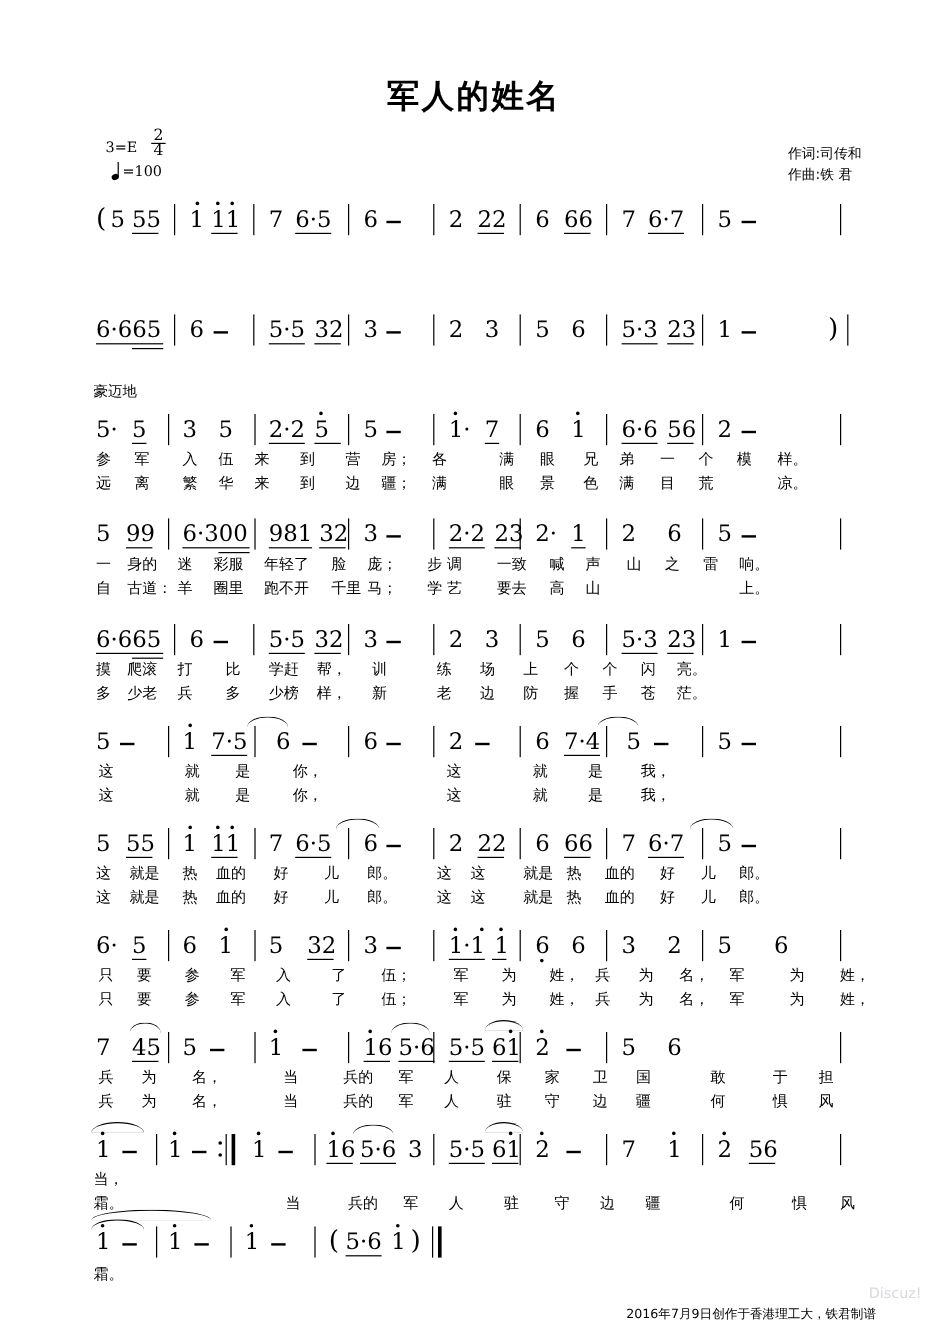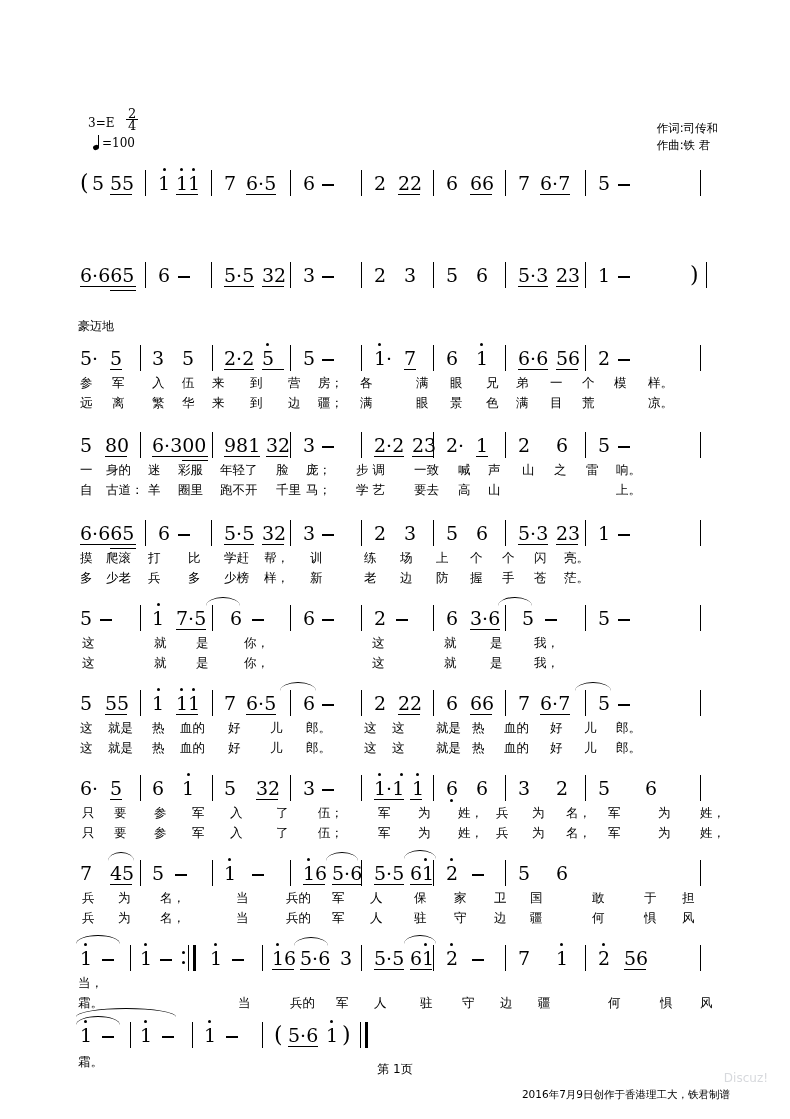--- a/index.html
+++ b/index.html
@@ -191,20 +191,21 @@
     width: 3.2px; height: 3.2px;
     border-radius: 50%;
     background: #000;
   }
 </style>
 </head>
 <body>
 
 <div id="sheet">
 
+  <div class="title">军人的姓名</div>
 
   <div class="meta-key">3=E</div>
 
   <div class="meta-time">
     <span class="num">2</span>
     <span class="den">4</span>
   </div>
 
   <div class="meta-tempo">
     <span class="tempo-note"><span class="head"></span><span class="stem"></span></span><span>=100</span>
@@ -339,21 +340,21 @@
     <div class="lyric" style="left:80px; top:30px; letter-spacing:0;">
       <span style="display:inline-block;width:32px">参</span><span style="display:inline-block;width:40px">军</span><span style="display:inline-block;width:30px">入</span><span style="display:inline-block;width:30px">伍</span><span style="display:inline-block;width:38px">来</span><span style="display:inline-block;width:38px">到</span><span style="display:inline-block;width:30px">营</span><span style="display:inline-block;width:42px">房；</span><span style="display:inline-block;width:56px">各</span><span style="display:inline-block;width:34px">满</span><span style="display:inline-block;width:36px">眼</span><span style="display:inline-block;width:30px">兄</span><span style="display:inline-block;width:34px">弟</span><span style="display:inline-block;width:32px">一</span><span style="display:inline-block;width:32px">个</span><span style="display:inline-block;width:34px">模</span><span style="display:inline-block;width:34px">样。</span>
     </div>
     <div class="lyric" style="left:80px; top:50px;">
       <span style="display:inline-block;width:32px">远</span><span style="display:inline-block;width:40px">离</span><span style="display:inline-block;width:30px">繁</span><span style="display:inline-block;width:30px">华</span><span style="display:inline-block;width:38px">来</span><span style="display:inline-block;width:38px">到</span><span style="display:inline-block;width:30px">边</span><span style="display:inline-block;width:42px">疆；</span><span style="display:inline-block;width:56px">满</span><span style="display:inline-block;width:34px">眼</span><span style="display:inline-block;width:36px">景</span><span style="display:inline-block;width:30px">色</span><span style="display:inline-block;width:34px">满</span><span style="display:inline-block;width:32px">目</span><span style="display:inline-block;width:32px">荒</span><span style="display:inline-block;width:34px"></span><span style="display:inline-block;width:34px">凉。</span>
     </div>
   </div>
 
   <div class="system" style="top:432px">
     <div class="tok num" style="left:80px; top:2px;">5</div>
-    <div class="tok num" style="left:105px; top:2px;">80</div>
+    <div class="tok num" style="left:105px; top:2px;">99</div>
     <div class="underline" style="left:105px; top:24px; width:22px;"></div>
     <div class="barline" style="left:140px; top:0px; height:26px;"></div>
     <div class="tok num" style="left:152px; top:2px;">6·300</div>
     <div class="underline" style="left:152px; top:24px; width:56px;"></div>
     <div class="underline" style="left:182px; top:28px; width:26px;"></div>
     <div class="barline" style="left:212px; top:0px; height:26px;"></div>
     <div class="tok num" style="left:224px; top:2px;">981</div>
     <div class="underline" style="left:224px; top:24px; width:36px;"></div>
     <div class="tok num" style="left:266px; top:2px;">32</div>
     <div class="underline" style="left:266px; top:24px; width:22px;"></div>
@@ -437,21 +438,21 @@
     <div class="tok num" style="left:230px; top:2px;">6</div>
     <div class="dash" style="left:252px; top:14px;"></div>
     <div class="barline" style="left:290px; top:0px; height:26px;"></div>
     <div class="tok num" style="left:303px; top:2px;">6</div>
     <div class="dash" style="left:322px; top:14px;"></div>
     <div class="barline" style="left:361px; top:0px; height:26px;"></div>
     <div class="tok num" style="left:374px; top:2px;">2</div>
     <div class="dash" style="left:396px; top:14px;"></div>
     <div class="barline" style="left:433px; top:0px; height:26px;"></div>
     <div class="tok num" style="left:446px; top:2px;">6</div>
-    <div class="tok num" style="left:470px; top:2px;">3·6</div>
+    <div class="tok num" style="left:470px; top:2px;">7·4</div>
     <div class="underline" style="left:470px; top:24px; width:30px;"></div>
     <div class="barline" style="left:505px; top:0px; height:26px;"></div>
     <div class="tie" style="left:498px; top:-8px; width:34px;"></div>
     <div class="tok num" style="left:522px; top:2px;">5</div>
     <div class="dash" style="left:545px; top:14px;"></div>
     <div class="barline" style="left:585px; top:0px; height:26px;"></div>
     <div class="tok num" style="left:598px; top:2px;">5</div>
     <div class="dash" style="left:618px; top:14px;"></div>
     <div class="barline" style="left:700px; top:0px; height:26px;"></div>
 
@@ -672,18 +673,17 @@
     <div class="underline" style="left:288px; top:24px; width:30px;"></div>
     <div class="tok num" style="left:326px; top:2px;">1</div>
     <div class="dot-above" style="left:330px; top:-2px;"></div>
     <div class="tok paren" style="left:342px; top:0px;">)</div>
     <div class="dblbar" style="left:360px; top:0px; height:26px;"></div>
     <div class="dblbar thick" style="left:365px; top:0px; height:26px;"></div>
 
     <div class="lyric" style="left:78px; top:32px;">霜。</div>
   </div>
 
-  <div class="page-num">第 1页</div>
   <div class="footnote">2016年7月9日创作于香港理工大，铁君制谱</div>
 
   <div class="wm-small">Discuz!</div>
 
 </div>
 
 </body></html>

